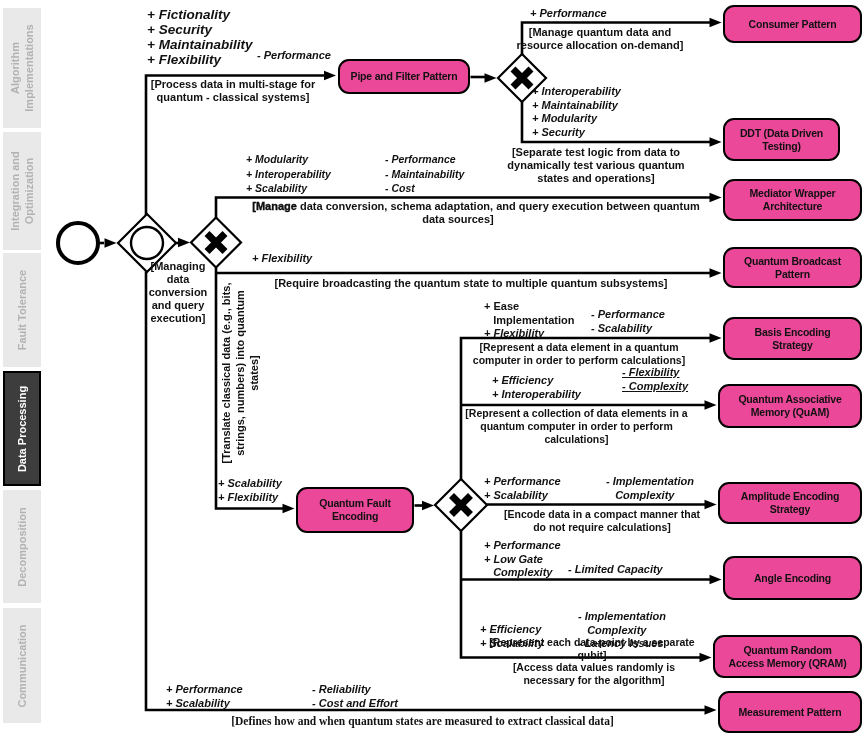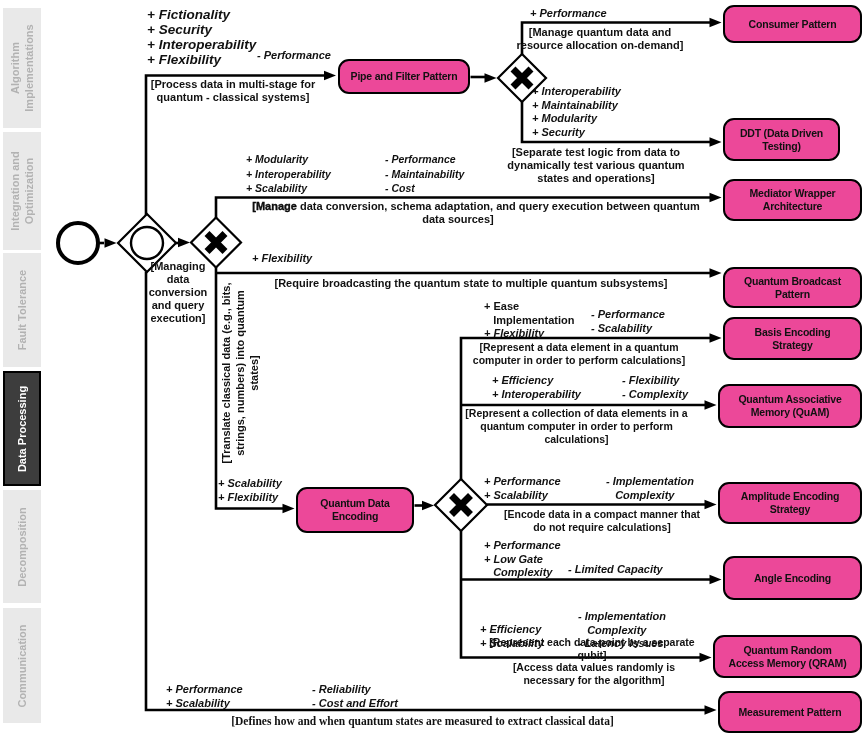--- a/index.html
+++ b/index.html
@@ -107,43 +107,43 @@
       <polygon points="522,54 546,78 522,102 498,78" fill="#fff" stroke="#000" stroke-width="2.2"></polygon>
       <path d="M 513 69 L 531 87 M 531 69 L 513 87" stroke="#000" stroke-width="7"></path>
     </g>
     <g>
       <polygon points="461,479 487,505 461,531 435,505" fill="#fff" stroke="#000" stroke-width="2.2"></polygon>
       <path d="M 451.5 495.5 L 470.5 514.5 M 470.5 495.5 L 451.5 514.5" stroke="#000" stroke-width="7"></path>
     </g>
   </svg>
 
   <div class="node" style="left:338px;top:59px;width:132px;height:35px;">Pipe and Filter Pattern</div>
-  <div class="node" style="left:296px;top:487px;width:118px;height:46px;">Quantum Data
+  <div class="node" style="left:296px;top:487px;width:118px;height:46px;">Quantum Fault
 Encoding</div>
   <div class="node" style="left:723px;top:5px;width:139px;height:38px;">Consumer Pattern</div>
   <div class="node" style="left:723px;top:118px;width:117px;height:43px;">DDT (Data Driven
 Testing)</div>
   <div class="node" style="left:723px;top:179px;width:139px;height:42px;">Mediator Wrapper
 Architecture</div>
-  <div class="node" style="left:723px;top:267px;width:139px;height:41px;">Quantum Broadcast
+  <div class="node" style="left:723px;top:247px;width:139px;height:41px;">Quantum Broadcast
 Pattern</div>
   <div class="node" style="left:723px;top:317px;width:139px;height:43px;">Basis Encoding
 Strategy</div>
   <div class="node" style="left:718px;top:384px;width:144px;height:44px;">Quantum Associative
 Memory (QuAM)</div>
   <div class="node" style="left:718px;top:482px;width:144px;height:42px;">Amplitude Encoding
 Strategy</div>
   <div class="node" style="left:723px;top:556px;width:139px;height:44px;">Angle Encoding</div>
   <div class="node" style="left:713px;top:635px;width:149px;height:43px;">Quantum Random
 Access Memory (QRAM)</div>
   <div class="node" style="left:718px;top:691px;width:144px;height:42px;">Measurement Pattern</div>
 
   <div class="q big" style="left:147px;top:7px;">+ Fictionality
 + Security
-+ Interoperability
++ Maintainability
 + Flexibility</div>
   <div class="q" style="left:257px;top:49px;">- Performance</div>
   <div class="q" style="left:530px;top:7px;">+ Performance</div>
   <div class="q" style="left:532px;top:85px;">+ Interoperability
 + Maintainability
 + Modularity
 + Security</div>
   <div class="q small" style="left:246px;top:152px;">+ Modularity
 + Interoperability
 + Scalability</div>
@@ -153,21 +153,21 @@
   <div class="q" style="left:252px;top:252px;">+ Flexibility</div>
   <div class="q" style="left:218px;top:477px;">+ Scalability
 + Flexibility</div>
   <div class="q upright" style="left:484px;top:300px;">+ Ease
 &nbsp;&nbsp;&nbsp;Implementation</div>
   <div class="q" style="left:484px;top:327px;">+ Flexibility</div>
   <div class="q" style="left:591px;top:308px;">- Performance
 - Scalability</div>
   <div class="q" style="left:492px;top:374px;">+ Efficiency
 + Interoperability</div>
-  <div class="q" style="left:622px;top:374px;">- Flexibility
+  <div class="q" style="left:622px;top:366px;text-decoration:underline;">- Flexibility
 - Complexity</div>
   <div class="q" style="left:484px;top:475px;">+ Performance
 + Scalability</div>
   <div class="q" style="left:606px;top:475px;">- Implementation
 &nbsp;&nbsp;&nbsp;Complexity</div>
   <div class="q" style="left:484px;top:539px;">+ Performance
 + Low Gate
 &nbsp;&nbsp;&nbsp;Complexity</div>
   <div class="q" style="left:568px;top:563px;">- Limited Capacity</div>
   <div class="q" style="left:480px;top:623px;">+ Efficiency

